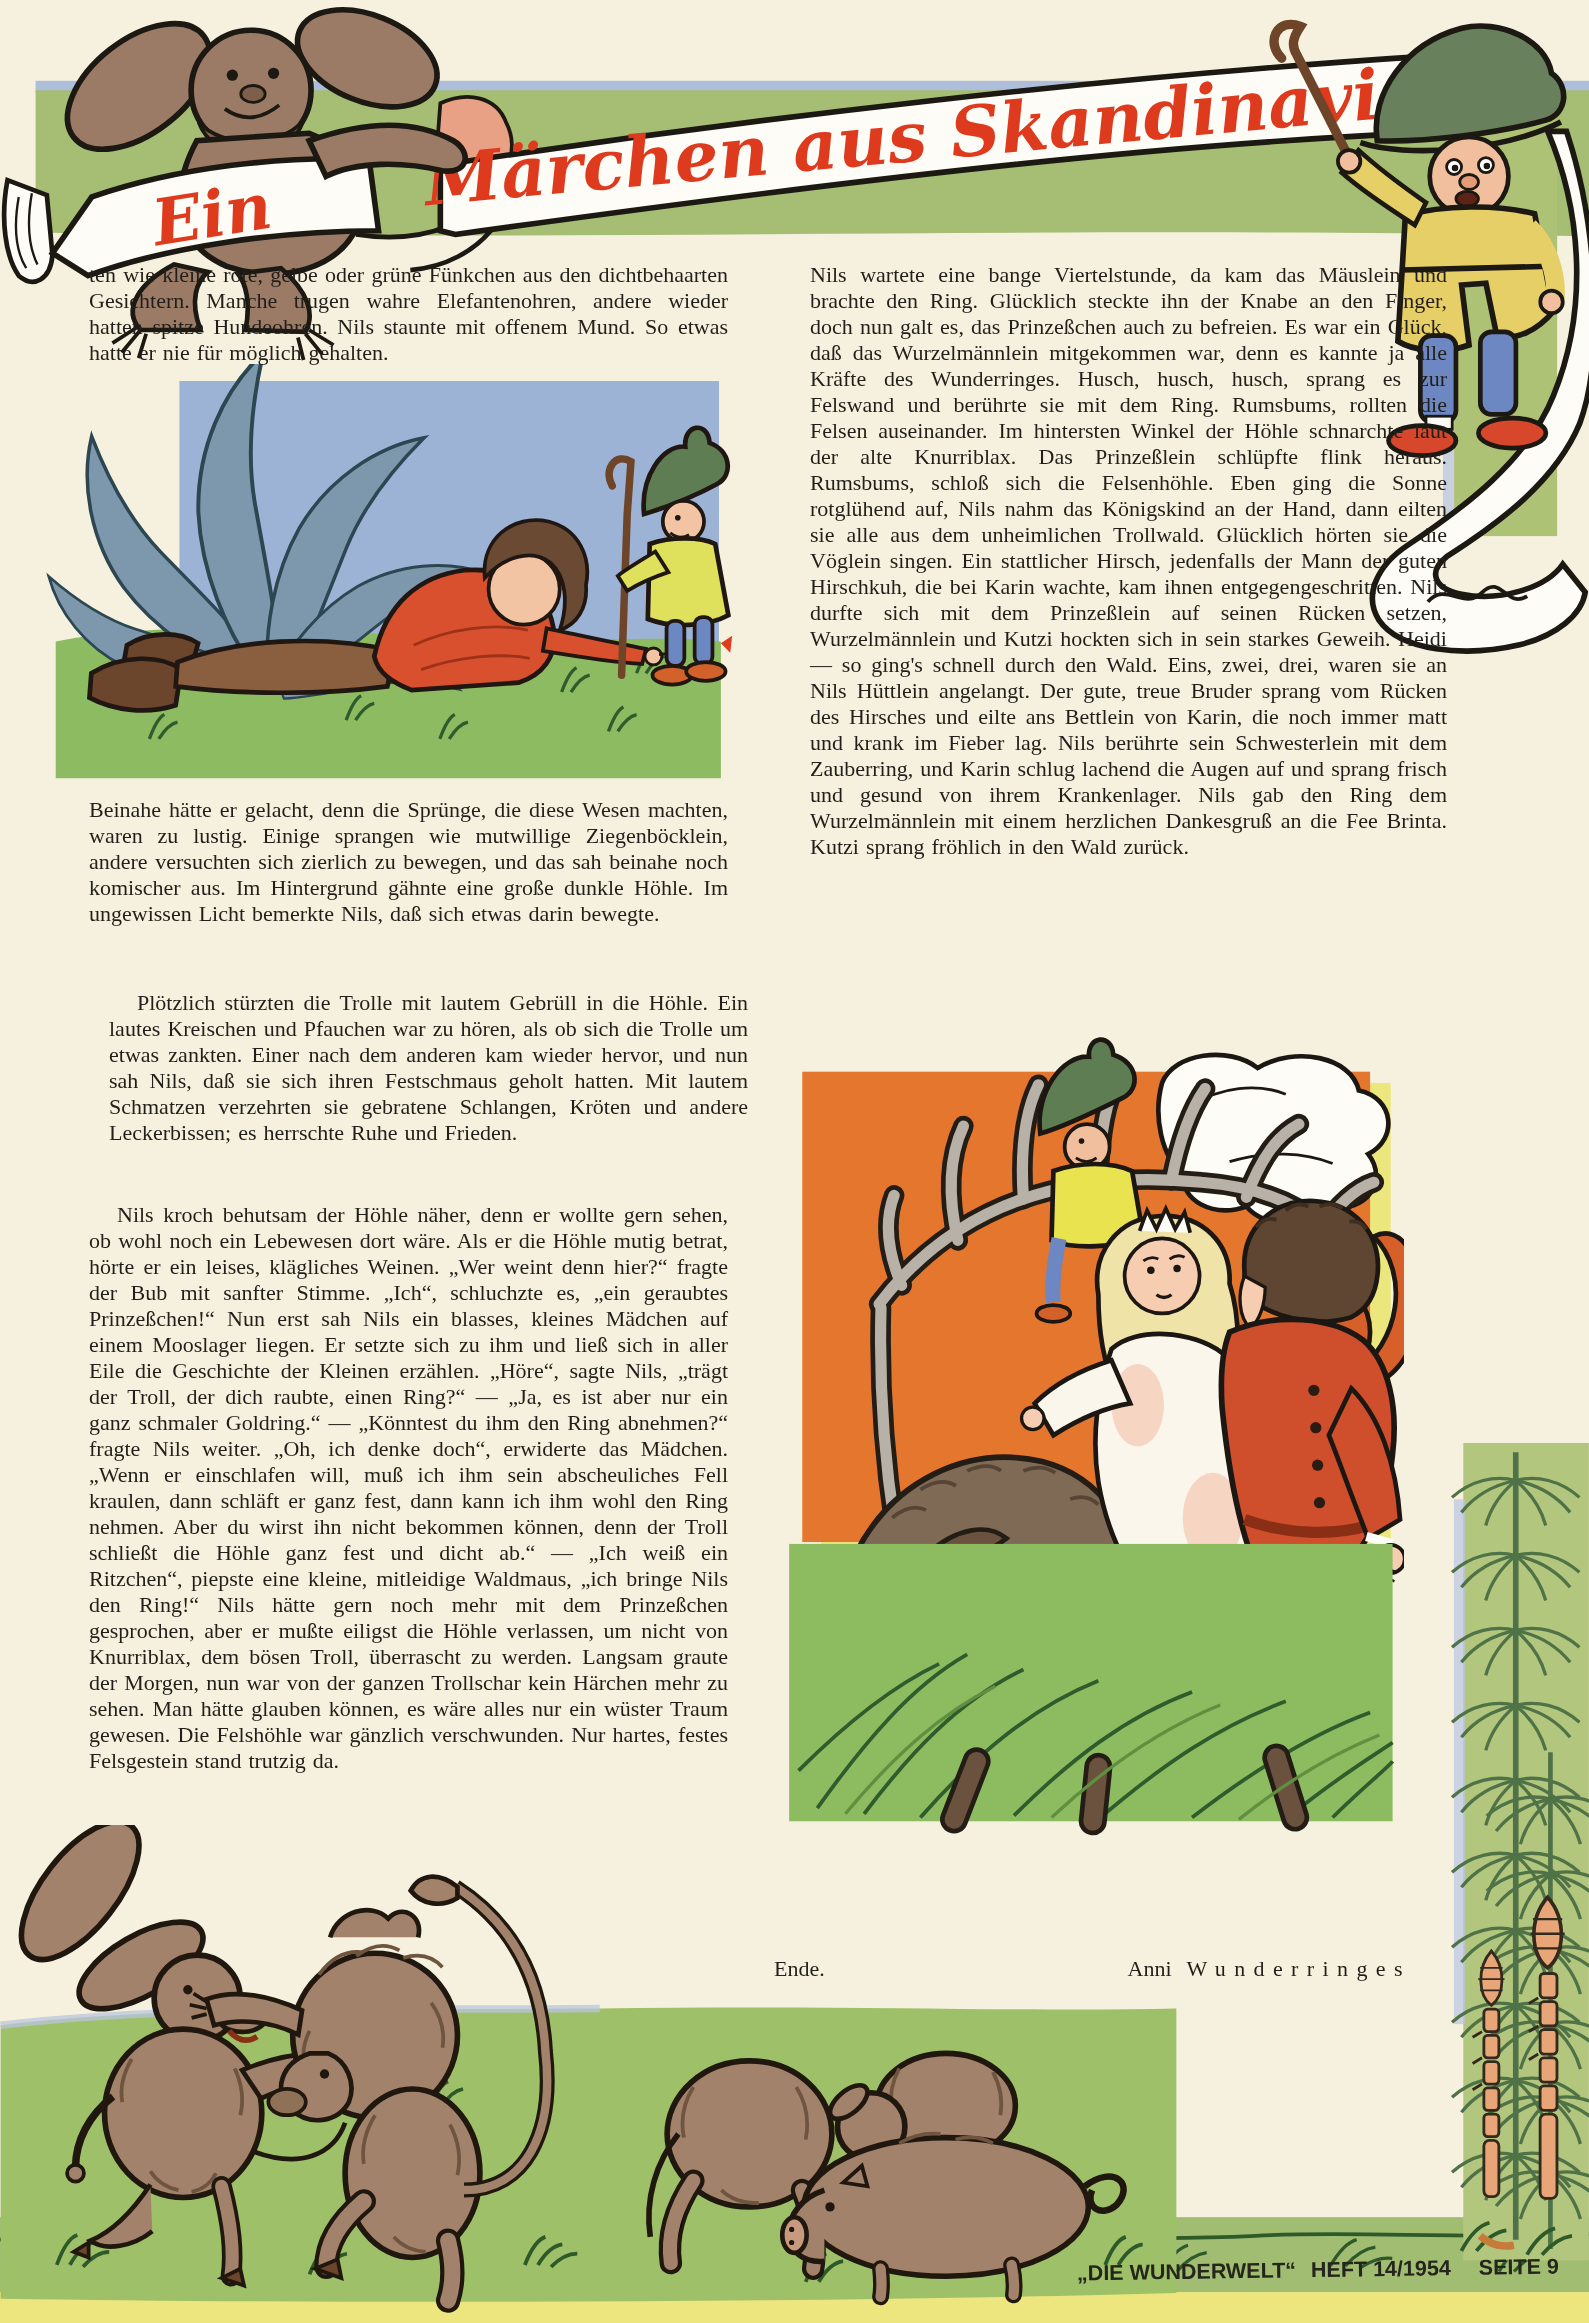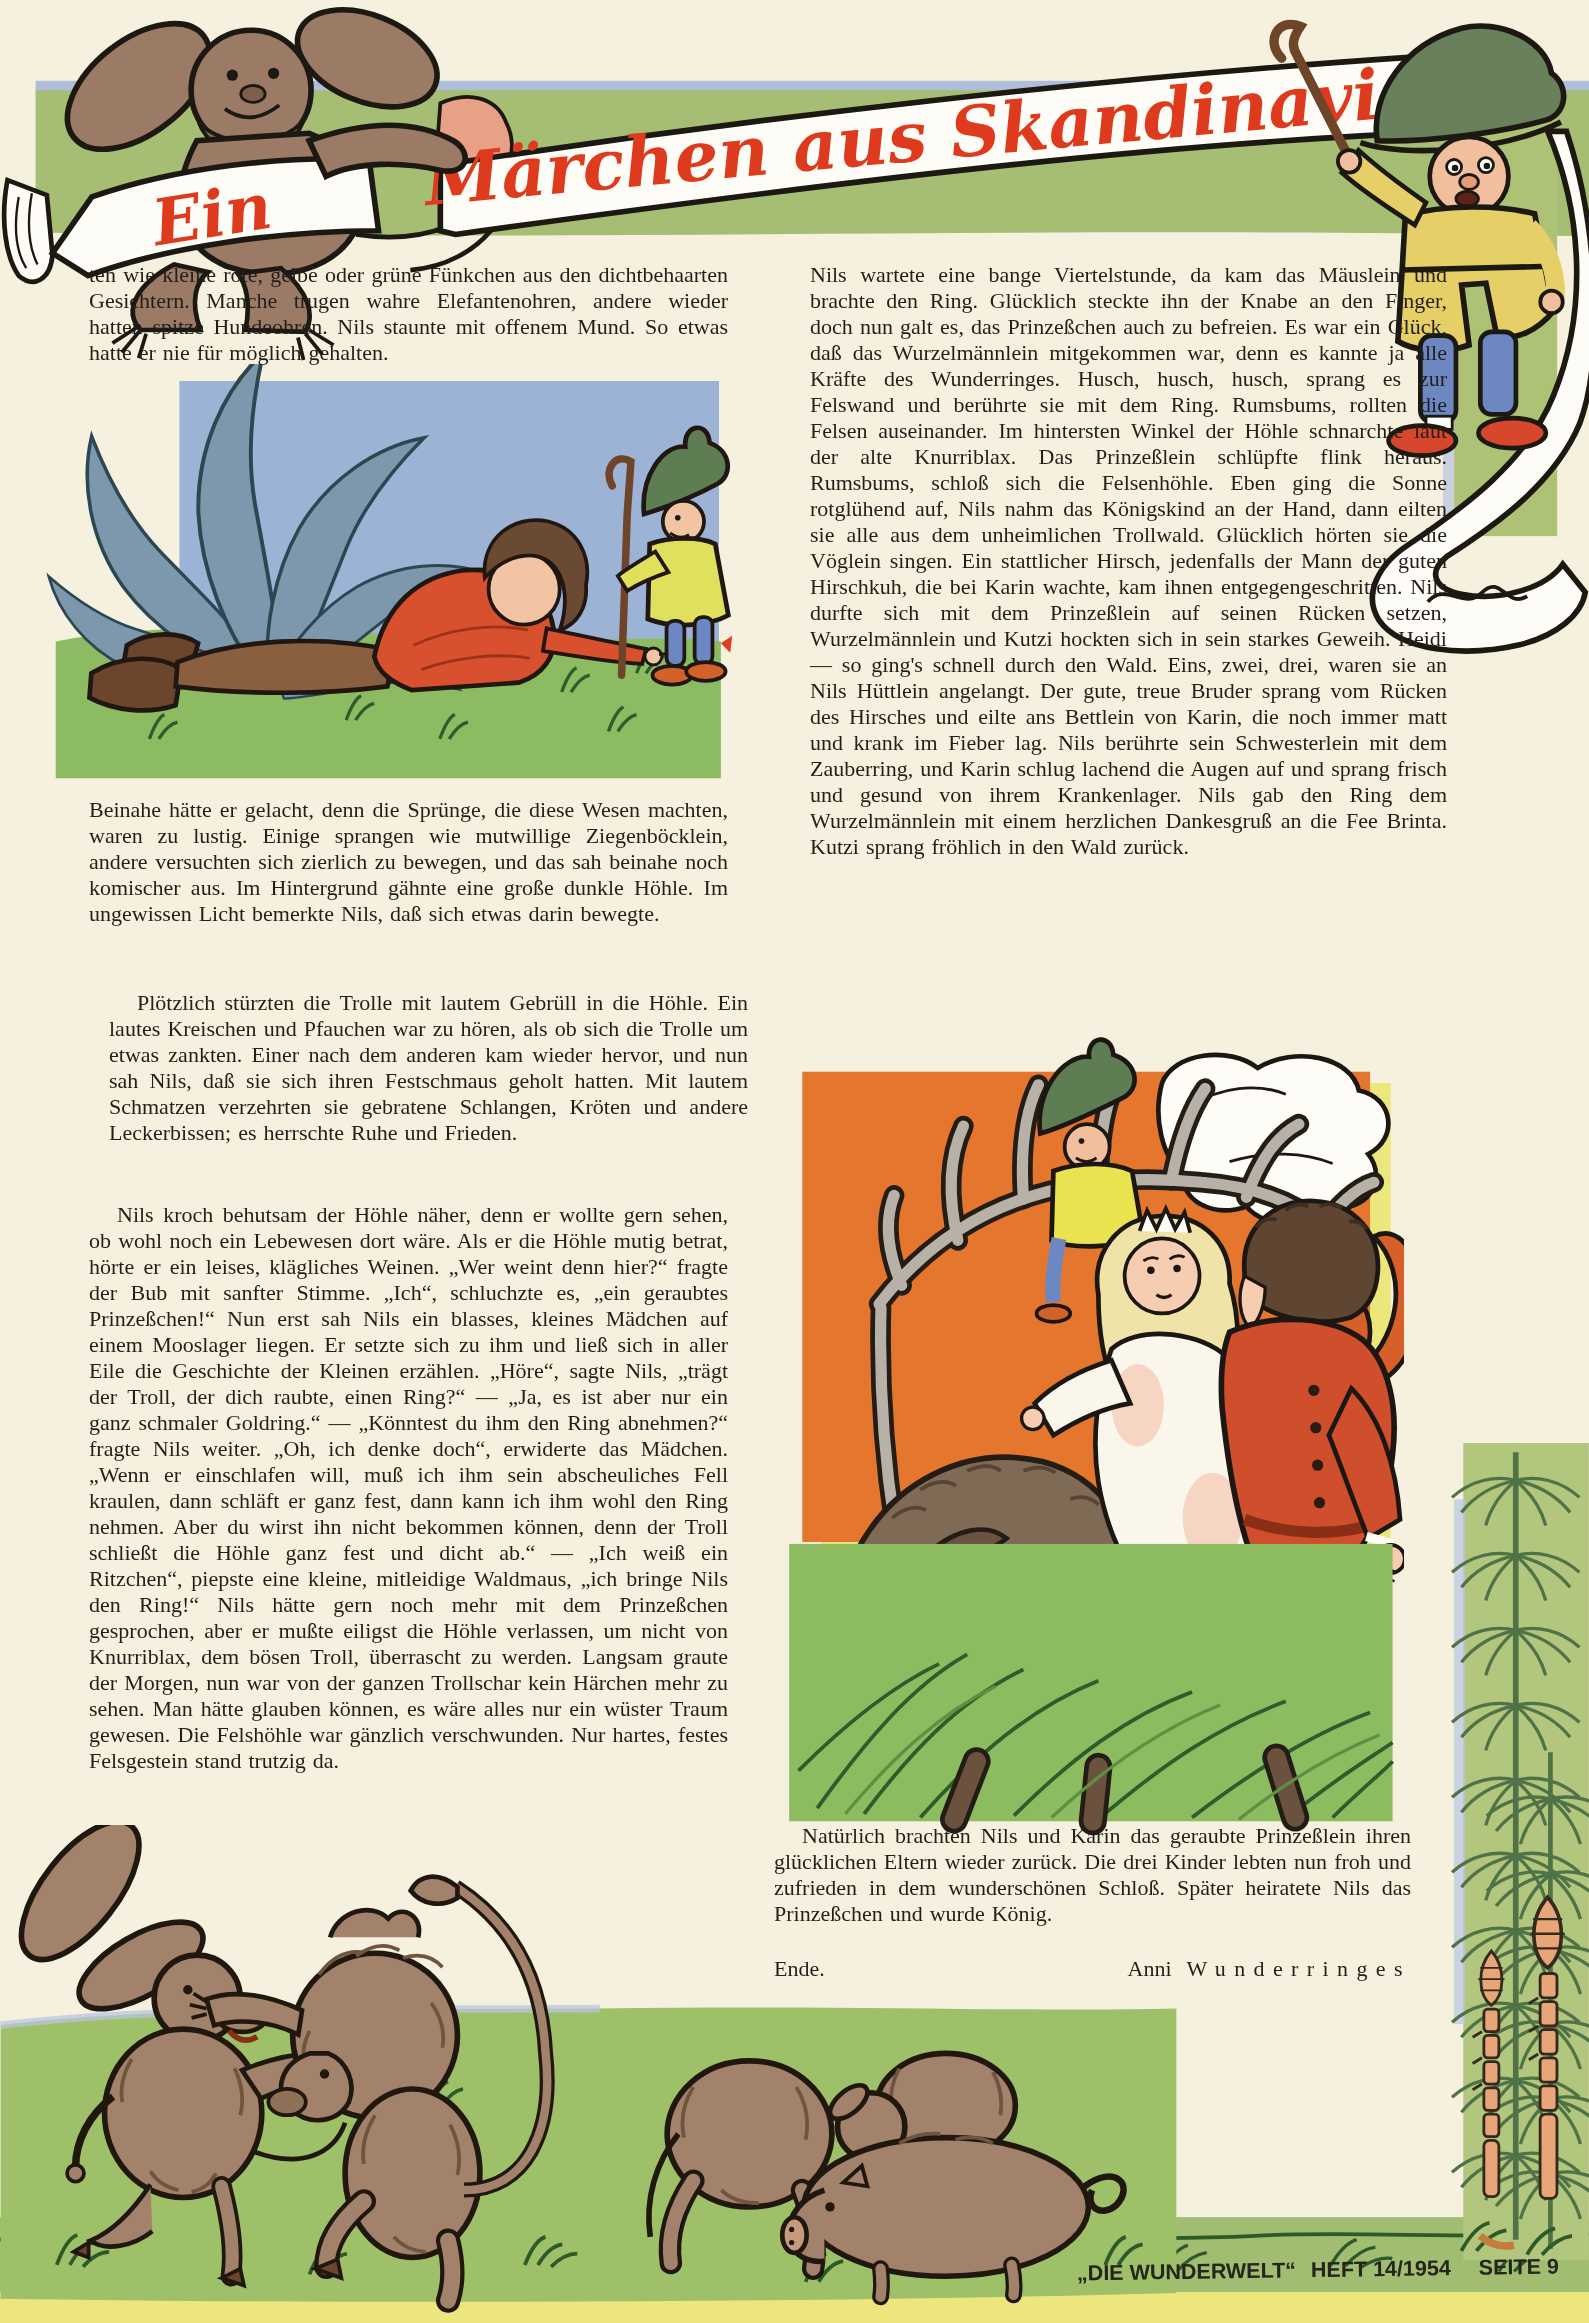--- a/index.html
+++ b/index.html
@@ -123,21 +123,20 @@
       <ellipse cx="1614" cy="462" rx="36" ry="16" fill="#d7472b" stroke="#1c1812" stroke-width="5"></ellipse>
     </g>
   </svg>
 
   <div class="para lp1">ten wie kleine rote, gelbe oder grüne Fünkchen aus den dichtbehaarten Gesichtern. Manche trugen wahre Elefantenohren, andere wieder hatten spitze Hundeohren. Nils staunte mit offenem Mund. So etwas hatte er nie für möglich gehalten.</div>
   <div class="para lp2">Beinahe hätte er gelacht, denn die Sprünge, die diese Wesen machten, waren zu lustig. Einige sprangen wie mutwillige Ziegenböcklein, andere versuchten sich zierlich zu bewegen, und das sah beinahe noch komischer aus. Im Hintergrund gähnte eine große dunkle Höhle. Im ungewissen Licht bemerkte Nils, daß sich etwas darin bewegte.</div>
   <div class="para lp3 indent">Plötzlich stürzten die Trolle mit lautem Gebrüll in die Höhle. Ein lautes Kreischen und Pfauchen war zu hören, als ob sich die Trolle um etwas zankten. Einer nach dem anderen kam wieder hervor, und nun sah Nils, daß sie sich ihren Festschmaus geholt hatten. Mit lautem Schmatzen verzehrten sie gebratene Schlangen, Kröten und andere Leckerbissen; es herrschte Ruhe und Frieden.</div>
   <div class="para lp4 indent">Nils kroch behutsam der Höhle näher, denn er wollte gern sehen, ob wohl noch ein Lebewesen dort wäre. Als er die Höhle mutig betrat, hörte er ein leises, klägliches Weinen. „Wer weint denn hier?“ fragte der Bub mit sanfter Stimme. „Ich“, schluchzte es, „ein geraubtes Prinzeßchen!“ Nun erst sah Nils ein blasses, kleines Mädchen auf einem Mooslager liegen. Er setzte sich zu ihm und ließ sich in aller Eile die Geschichte der Kleinen erzählen. „Höre“, sagte Nils, „trägt der Troll, der dich raubte, einen Ring?“ — „Ja, es ist aber nur ein ganz schmaler Goldring.“ — „Könntest du ihm den Ring abnehmen?“ fragte Nils weiter. „Oh, ich denke doch“, erwiderte das Mädchen. „Wenn er einschlafen will, muß ich ihm sein abscheuliches Fell kraulen, dann schläft er ganz fest, dann kann ich ihm wohl den Ring nehmen. Aber du wirst ihn nicht bekommen können, denn der Troll schließt die Höhle ganz fest und dicht ab.“ — „Ich weiß ein Ritzchen“, piepste eine kleine, mitleidige Waldmaus, „ich bringe Nils den Ring!“ Nils hätte gern noch mehr mit dem Prinzeßchen gesprochen, aber er mußte eiligst die Höhle verlassen, um nicht von Knurriblax, dem bösen Troll, überrascht zu werden. Langsam graute der Morgen, nun war von der ganzen Trollschar kein Härchen mehr zu sehen. Man hätte glauben können, es wäre alles nur ein wüster Traum gewesen. Die Felshöhle war gänzlich verschwunden. Nur hartes, festes Felsgestein stand trutzig da.</div>
 
   <div class="para rp1">Nils wartete eine bange Viertelstunde, da kam das Mäuslein und brachte den Ring. Glücklich steckte ihn der Knabe an den Finger, doch nun galt es, das Prinzeßchen auch zu befreien. Es war ein Glück, daß das Wurzelmännlein mitgekommen war, denn es kannte ja alle Kräfte des Wunderringes. Husch, husch, husch, sprang es zur Felswand und berührte sie mit dem Ring. Rumsbums, rollten die Felsen auseinander. Im hintersten Winkel der Höhle schnarchte laut der alte Knurriblax. Das Prinzeßlein schlüpfte flink heraus. Rumsbums, schloß sich die Felsenhöhle. Eben ging die Sonne rotglühend auf, Nils nahm das Königskind an der Hand, dann eilten sie alle aus dem unheimlichen Trollwald. Glücklich hörten sie die Vöglein singen. Ein stattlicher Hirsch, jedenfalls der Mann der guten Hirschkuh, die bei Karin wachte, kam ihnen entgegengeschritten. Nils durfte sich mit dem Prinzeßlein auf seinen Rücken setzen, Wurzelmännlein und Kutzi hockten sich in sein starkes Geweih. Heidi — so ging's schnell durch den Wald. Eins, zwei, drei, waren sie an Nils Hüttlein angelangt. Der gute, treue Bruder sprang vom Rücken des Hirsches und eilte ans Bettlein von Karin, die noch immer matt und krank im Fieber lag. Nils berührte sein Schwesterlein mit dem Zauberring, und Karin schlug lachend die Augen auf und sprang frisch und gesund von ihrem Krankenlager. Nils gab den Ring dem Wurzelmännlein mit einem herzlichen Dankesgruß an die Fee Brinta. Kutzi sprang fröhlich in den Wald zurück.</div>
-  <div class="para rp2 indent">Natürlich brachten Nils und Karin das geraubte Prinzeßlein ihren glücklichen Eltern wieder zurück. Die drei Kinder lebten nun froh und zufrieden in dem wunderschönen Schloß. Später heiratete Nils das Prinzeßchen und wurde König.</div>
   <div class="ende-row">
     <span>Ende.</span>
     <span class="author">
       <span>Anni</span>
       <span class="author-last">Wunderringes</span>
     </span>
   </div>
 
   <svg id="ill-left" class="layer" width="697" height="420" viewBox="0 0 744 448">
     <defs>

